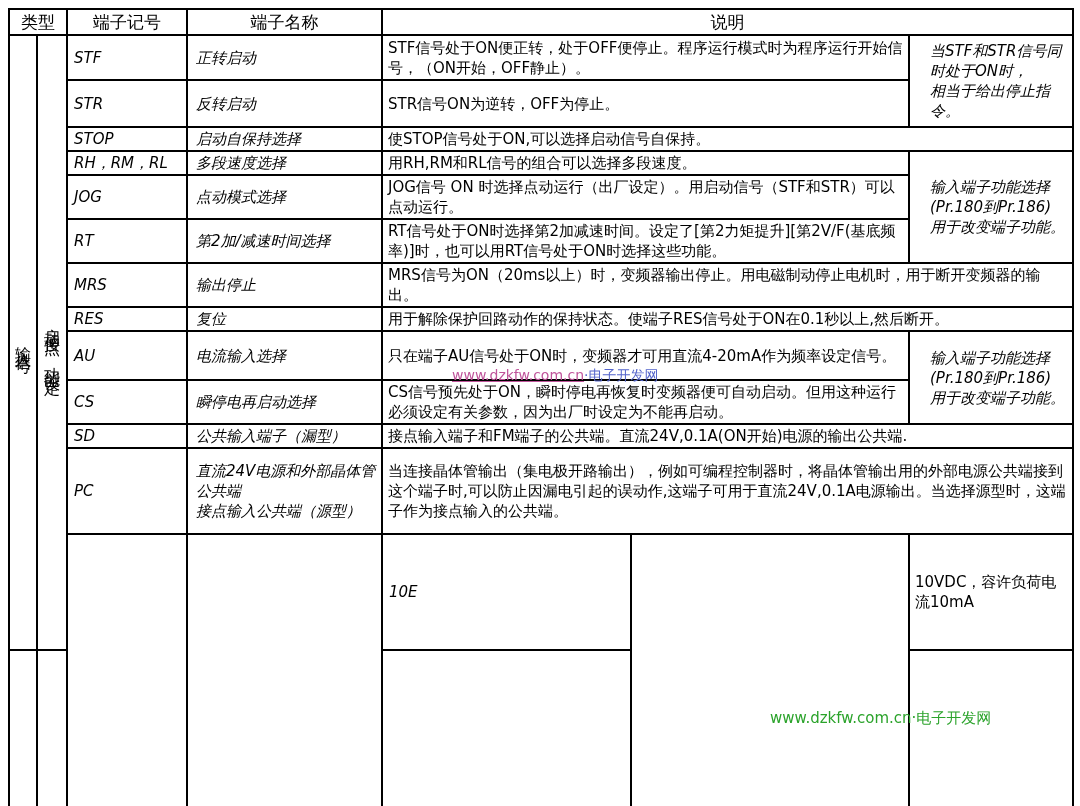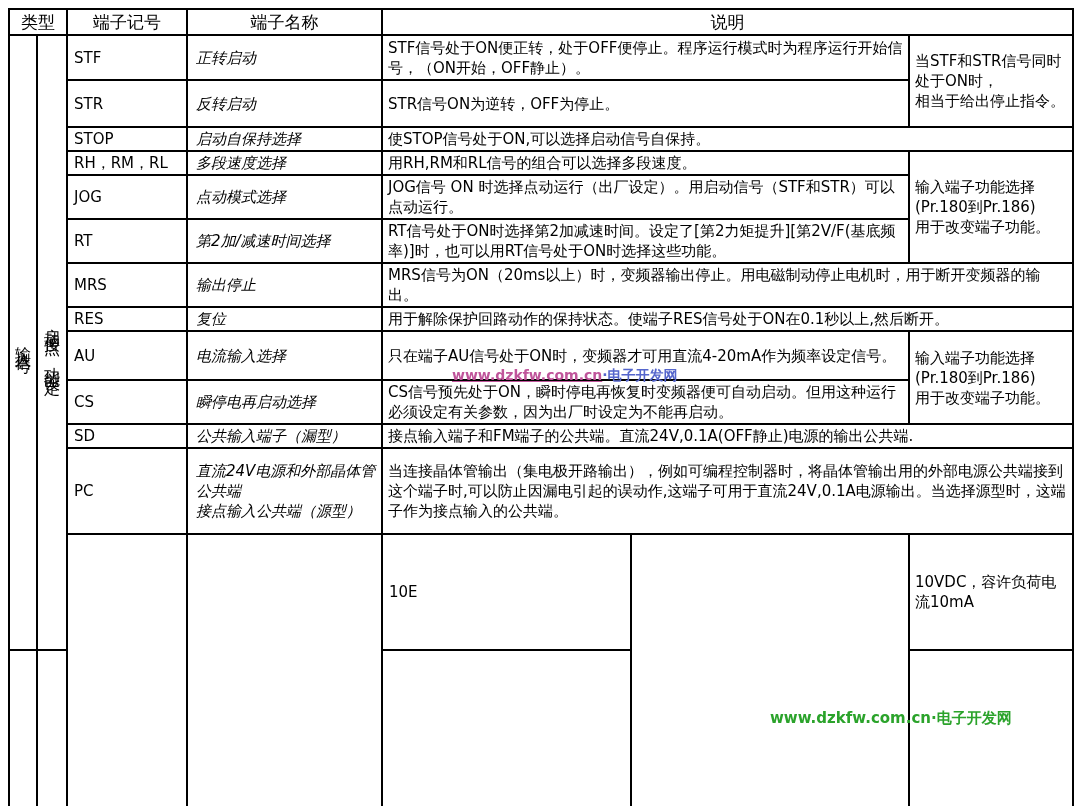--- a/index.html
+++ b/index.html
@@ -3,25 +3,25 @@
 <meta charset="utf-8">
 <style>
   html,body{margin:0;padding:0;background:#fff;}
   body{width:1080px;height:806px;position:relative;font-family:"DejaVu Sans",sans-serif;color:#000;}
   table.spec{border-collapse:collapse;table-layout:fixed;position:absolute;left:8px;top:8px;width:1064px;}
   .spec th,.spec td{border:2px solid #000;padding:1px 5px;font-size:15px;line-height:20px;
     vertical-align:middle;white-space:pre-line;overflow:hidden;word-break:break-all;}
   .spec th{font-size:17px;font-weight:normal;text-align:center;padding:2px;white-space:nowrap;}
   td.vert{writing-mode:vertical-rl;text-orientation:upright;text-align:center;
     font-size:16px;letter-spacing:4px;padding:4px 1px;}
-  td.sym{padding-left:6px;}
+  td.sym{padding-left:6px;font-style:italic;}
   td.nm{padding-left:8px;font-style:italic;}
   td.ds{padding-left:5px;margin-left:20px;}
-  td.nt{padding-left:5px;}
-  .wm{position:absolute;font-weight:bold;white-space:nowrap;pointer-events:none;text-align:right;}
+  td.nt{padding-left:20px;font-style:italic;}
+  .wm{position:absolute;font-weight:normal;white-space:nowrap;pointer-events:none;text-align:right;}
   #wm-mid{left:452px;top:367px;font-size:14px;}
   #wm-mid .wm-url{color:#c0559b;text-decoration:underline;}
   #wm-mid .wm-sep{color:#5566cc;}
   #wm-mid .wm-site{color:#5566cc;}
   #wm-bottom{left:770px;top:709px;font-size:15px;color:#2ba32b;}
 </style>
 </head>
 <body>
 
 <table class="spec">
@@ -98,21 +98,21 @@
 用于改变端子功能。</td>
   </tr>
   <tr style="height:39px">
     <td class="sym">CS</td>
     <td class="nm">瞬停电再启动选择</td>
     <td class="ds" colspan="2">CS信号预先处于ON，瞬时停电再恢复时变频器便可自动启动。但用这种运行必须设定有关参数，因为出厂时设定为不能再启动。</td>
   </tr>
   <tr style="height:23px">
     <td class="sym">SD</td>
     <td class="nm">公共输入端子（漏型）</td>
-    <td class="ds" colspan="3">接点输入端子和FM端子的公共端。直流24V,0.1A(OFF静止)电源的输出公共端.</td>
+    <td class="ds" colspan="3">接点输入端子和FM端子的公共端。直流24V,0.1A(ON开始)电源的输出公共端.</td>
   </tr>
   <tr style="height:86px">
     <td class="sym">PC</td>
     <td class="nm">直流24V电源和外部晶体管公共端
 接点输入公共端（源型）</td>
     <td class="ds" colspan="3">当连接晶体管输出（集电极开路输出），例如可编程控制器时，将晶体管输出用的外部电源公共端接到这个端子时,可以防止因漏电引起的误动作,这端子可用于直流24V,0.1A电源输出。当选择源型时，这端子作为接点输入的公共端。</td>
   </tr>
 
   <tr style="height:36px">
     <td class="vert" rowspan="6">模拟</td>

